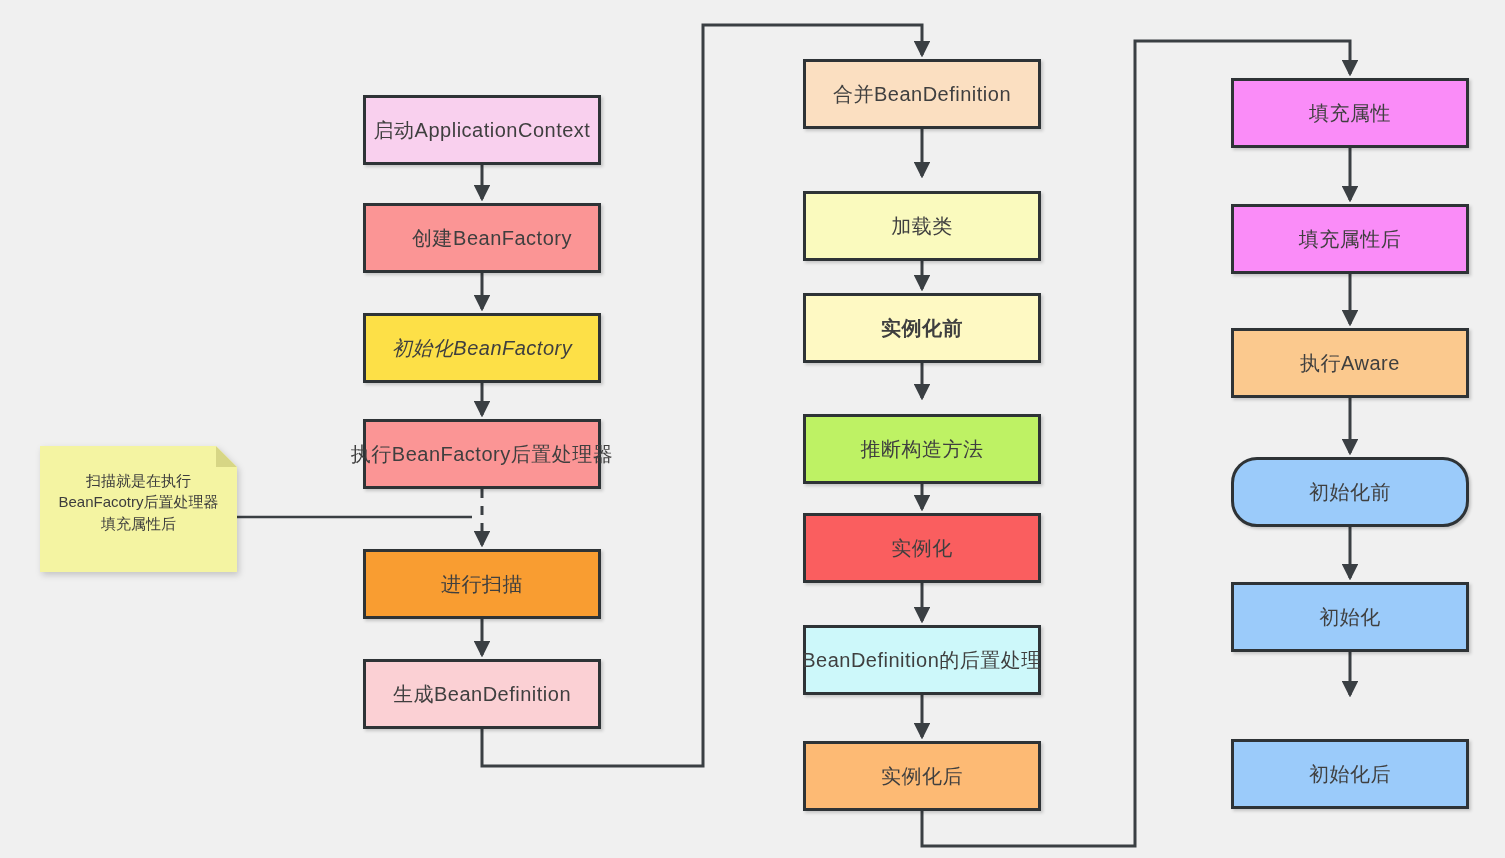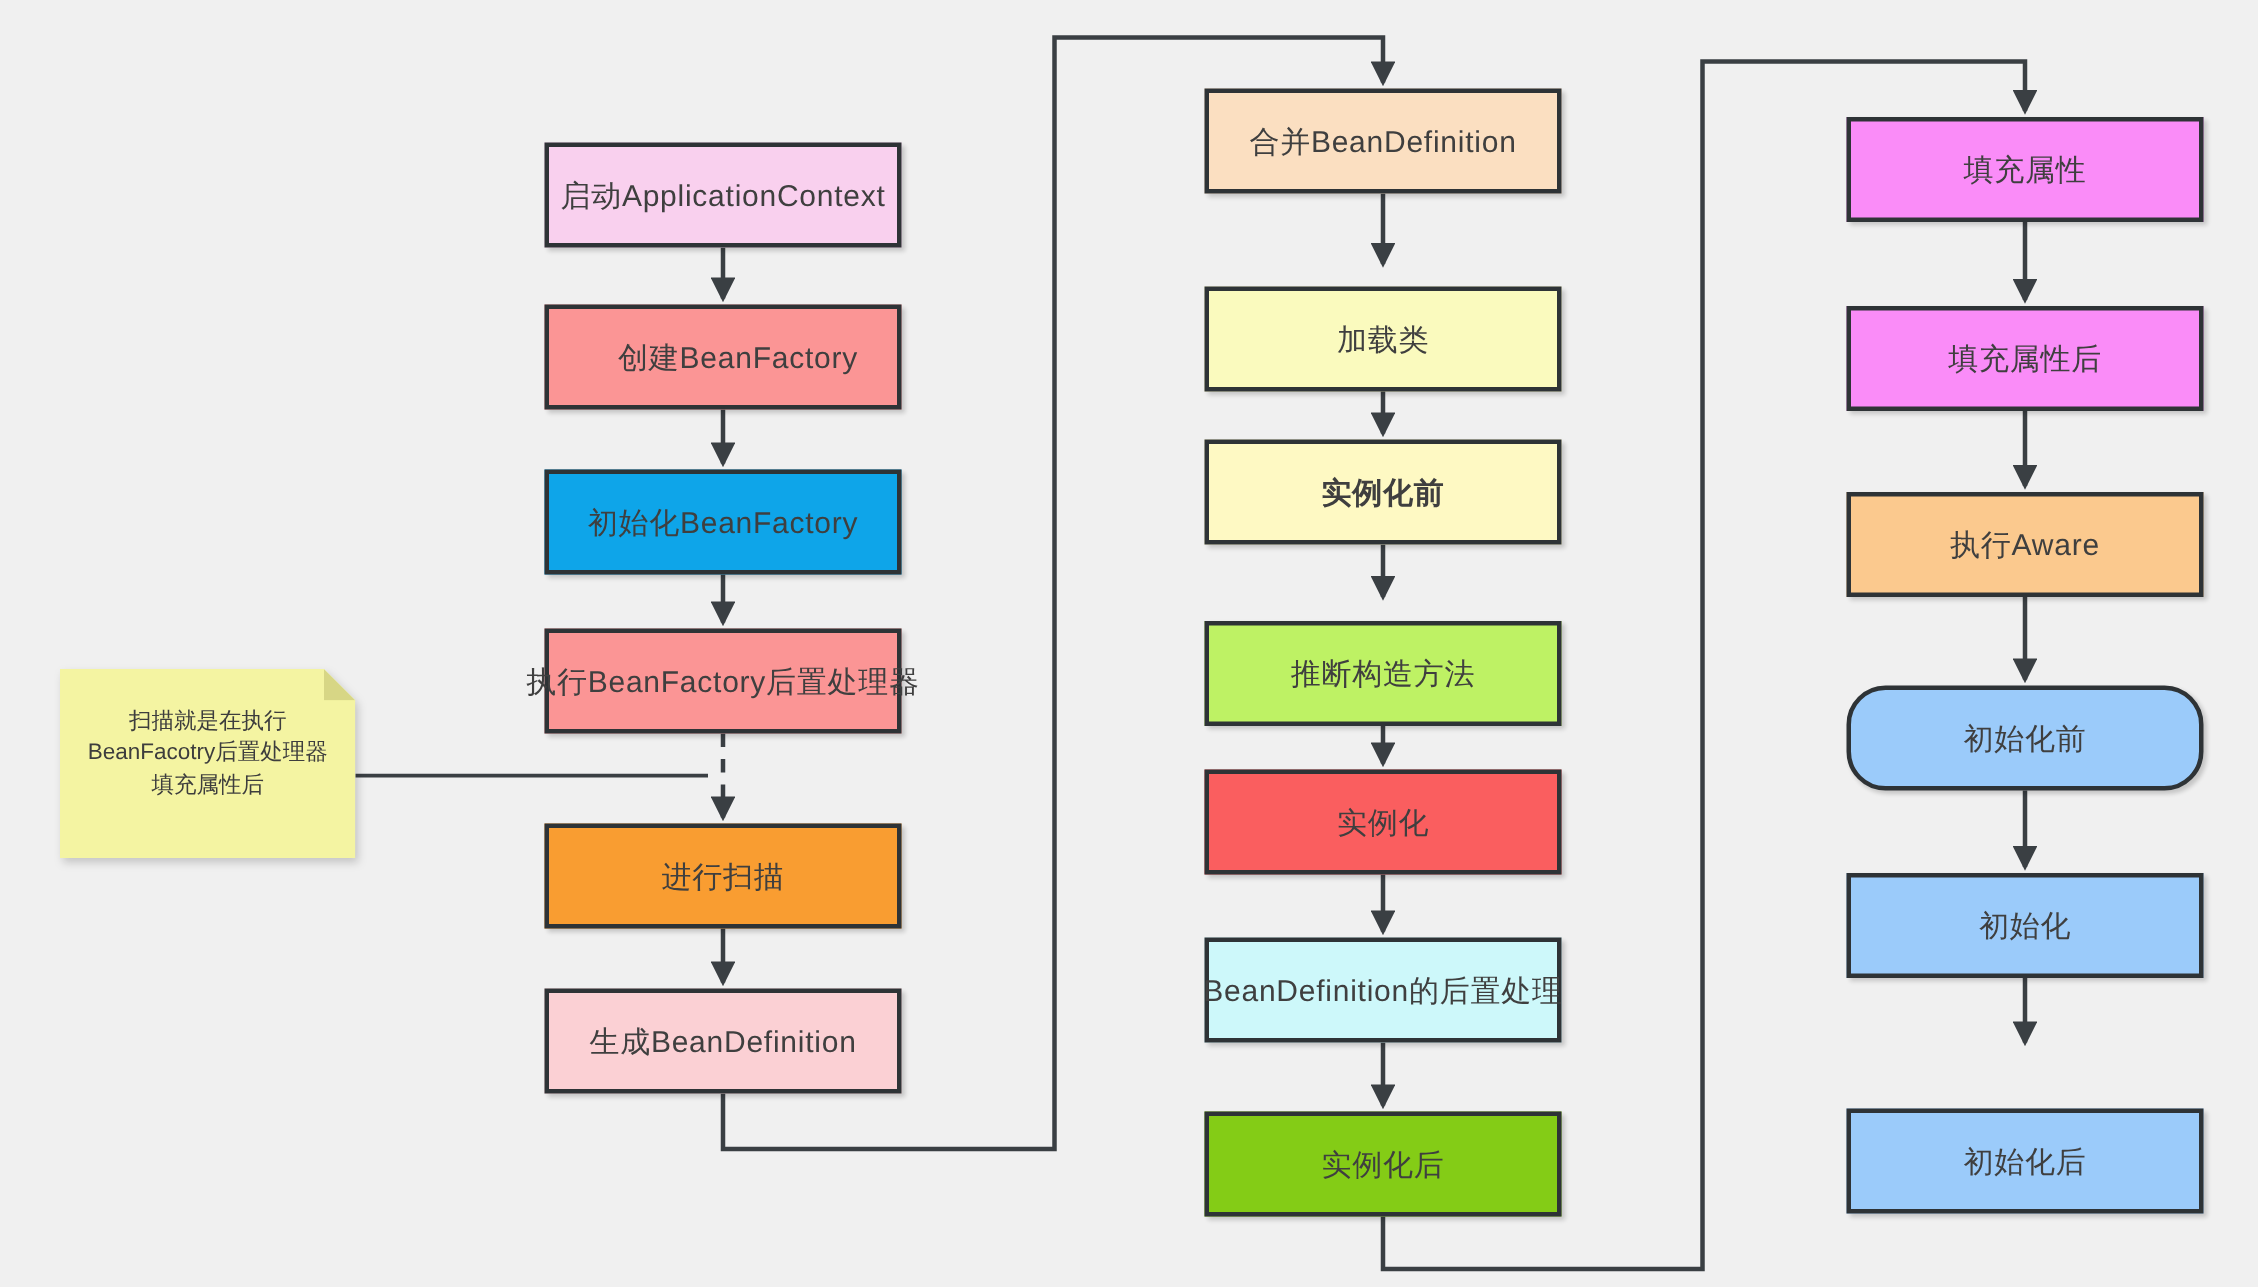--- a/index.html
+++ b/index.html
@@ -108,21 +108,21 @@
 
     <path d="M237,517 L472,517" stroke-width="2.5"></path>
   </svg>
 
   <div class="node" style="left: 363px; top: 95px; background: rgb(249, 208, 238);">
       <span class="node-label">启动ApplicationContext</span>
     </div>
   <div class="node" style="left: 363px; top: 203px; background: rgb(251, 149, 149); padding-left: 20px;">
       <span class="node-label">创建BeanFactory</span>
     </div>
-  <div class="node" style="left: 363px; top: 313px; background: #0ea5e9;">
+  <div class="node" style="left: 363px; top: 313px; background: #fde047; font-style: italic;">
       <span class="node-label">初始化BeanFactory</span>
     </div>
   <div class="node" style="left: 363px; top: 419px; background: rgb(251, 149, 149);">
       <span class="node-label">执行BeanFactory后置处理器</span>
     </div>
   <div class="node" style="left: 363px; top: 549px; background: rgb(249, 157, 49);">
       <span class="node-label">进行扫描</span>
     </div>
   <div class="node" style="left: 363px; top: 659px; background: rgb(251, 208, 212);">
       <span class="node-label">生成BeanDefinition</span>
@@ -139,21 +139,21 @@
     </div>
   <div class="node" style="left: 803px; top: 402px; background: #bef264; margin-top: 12px;">
       <span class="node-label">推断构造方法</span>
     </div>
   <div class="node" style="left: 803px; top: 513px; background: rgb(250, 94, 95);">
       <span class="node-label">实例化</span>
     </div>
   <div class="node" style="left: 803px; top: 625px; background: rgb(205, 248, 250);">
       <span class="node-label">BeanDefinition的后置处理</span>
     </div>
-  <div class="node" style="left: 803px; top: 741px; background: #84cc16;">
+  <div class="node" style="left: 803px; top: 741px; background: #fdba74;">
       <span class="node-label">实例化后</span>
     </div>
 
   <div class="node" style="left: 1231px; top: 78px; background: rgb(250, 140, 248);">
       <span class="node-label">填充属性</span>
     </div>
   <div class="node" style="left: 1231px; top: 204px; background: rgb(250, 140, 248);">
       <span class="node-label">填充属性后</span>
     </div>
   <div class="node" style="left: 1231px; top: 328px; background: rgb(251, 201, 142);">

